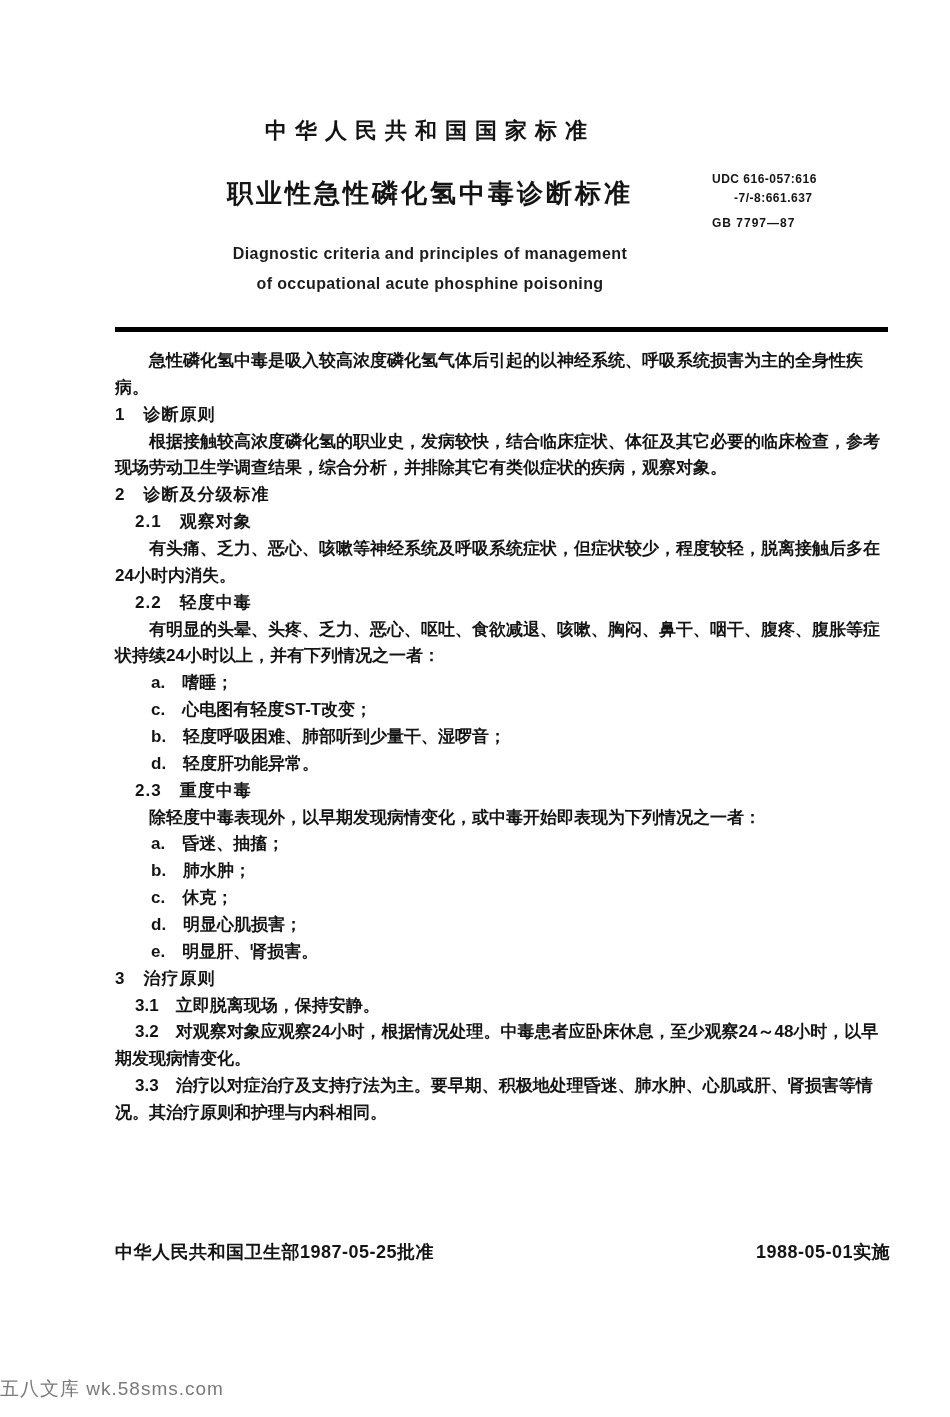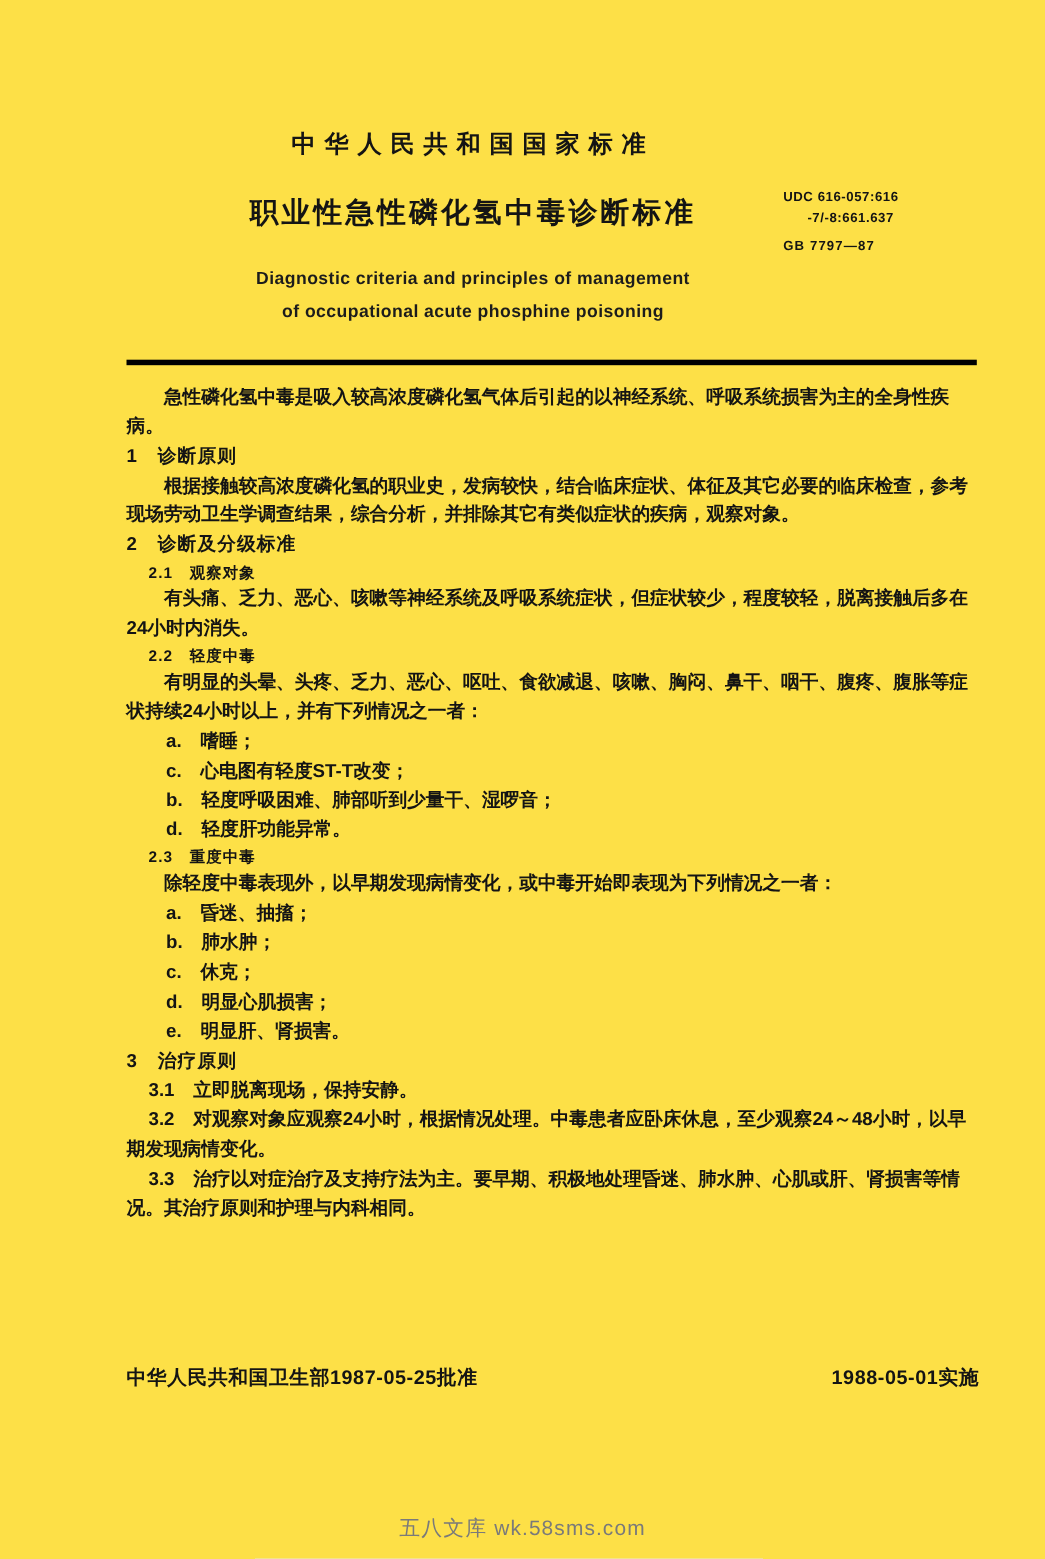--- a/index.html
+++ b/index.html
@@ -1,21 +1,21 @@
 <!DOCTYPE html>
 <html><head>
 <meta charset="utf-8">
 <style>
   html, body { margin: 0; padding: 0; background: #e8e8e8; }
   .page {
     position: relative;
     width: 950px;
     height: 1417px;
     margin: 0 auto;
-    background: #fde047;
+    background: #ffffff;
     font-family: "Liberation Sans", sans-serif;
     color: #141414;
     font-weight: bold;
     overflow: hidden;
   }
   .header-title {
     padding-top: 116px;
     margin-left: 120px;
     width: 620px;
     text-align: center;
@@ -57,39 +57,39 @@
     background: #000;
   }
   .body-text {
     margin: 16px 62px 0 115px;
     font-size: 17px;
     line-height: 1.58;
   }
   .body-text p { margin: 0; }
   .para { text-indent: 2em; margin-top: 8px; }
   .sec-head { margin-top: 24px; font-size: 17px; letter-spacing: 1px; }
-  .sub-head { margin-top: 14px; padding-left: 20px; font-size: 14px; letter-spacing: 1px; }
+  .sub-head { margin-top: 14px; padding-left: 20px; font-size: 17px; letter-spacing: 1px; }
   .item { margin-top: 4px; padding-left: 36px; }
   .num-para { margin-top: 10px; text-indent: 20px; }
   .footer {
     position: absolute;
     left: 115px;
     right: 60px;
     top: 1240px;
     display: flex;
     justify-content: space-between;
     font-size: 18px;
     letter-spacing: 0.5px;
   }
   .watermark {
     position: absolute;
     top: 1376px;
     left: 0;
     width: 100%;
-    text-align: center;
+    text-align: left;
     font-size: 19px;
     font-weight: normal;
     color: #7a7a7a;
     letter-spacing: 1px;
   }
 </style>
 </head>
 <body>
 
 <div class="page">

